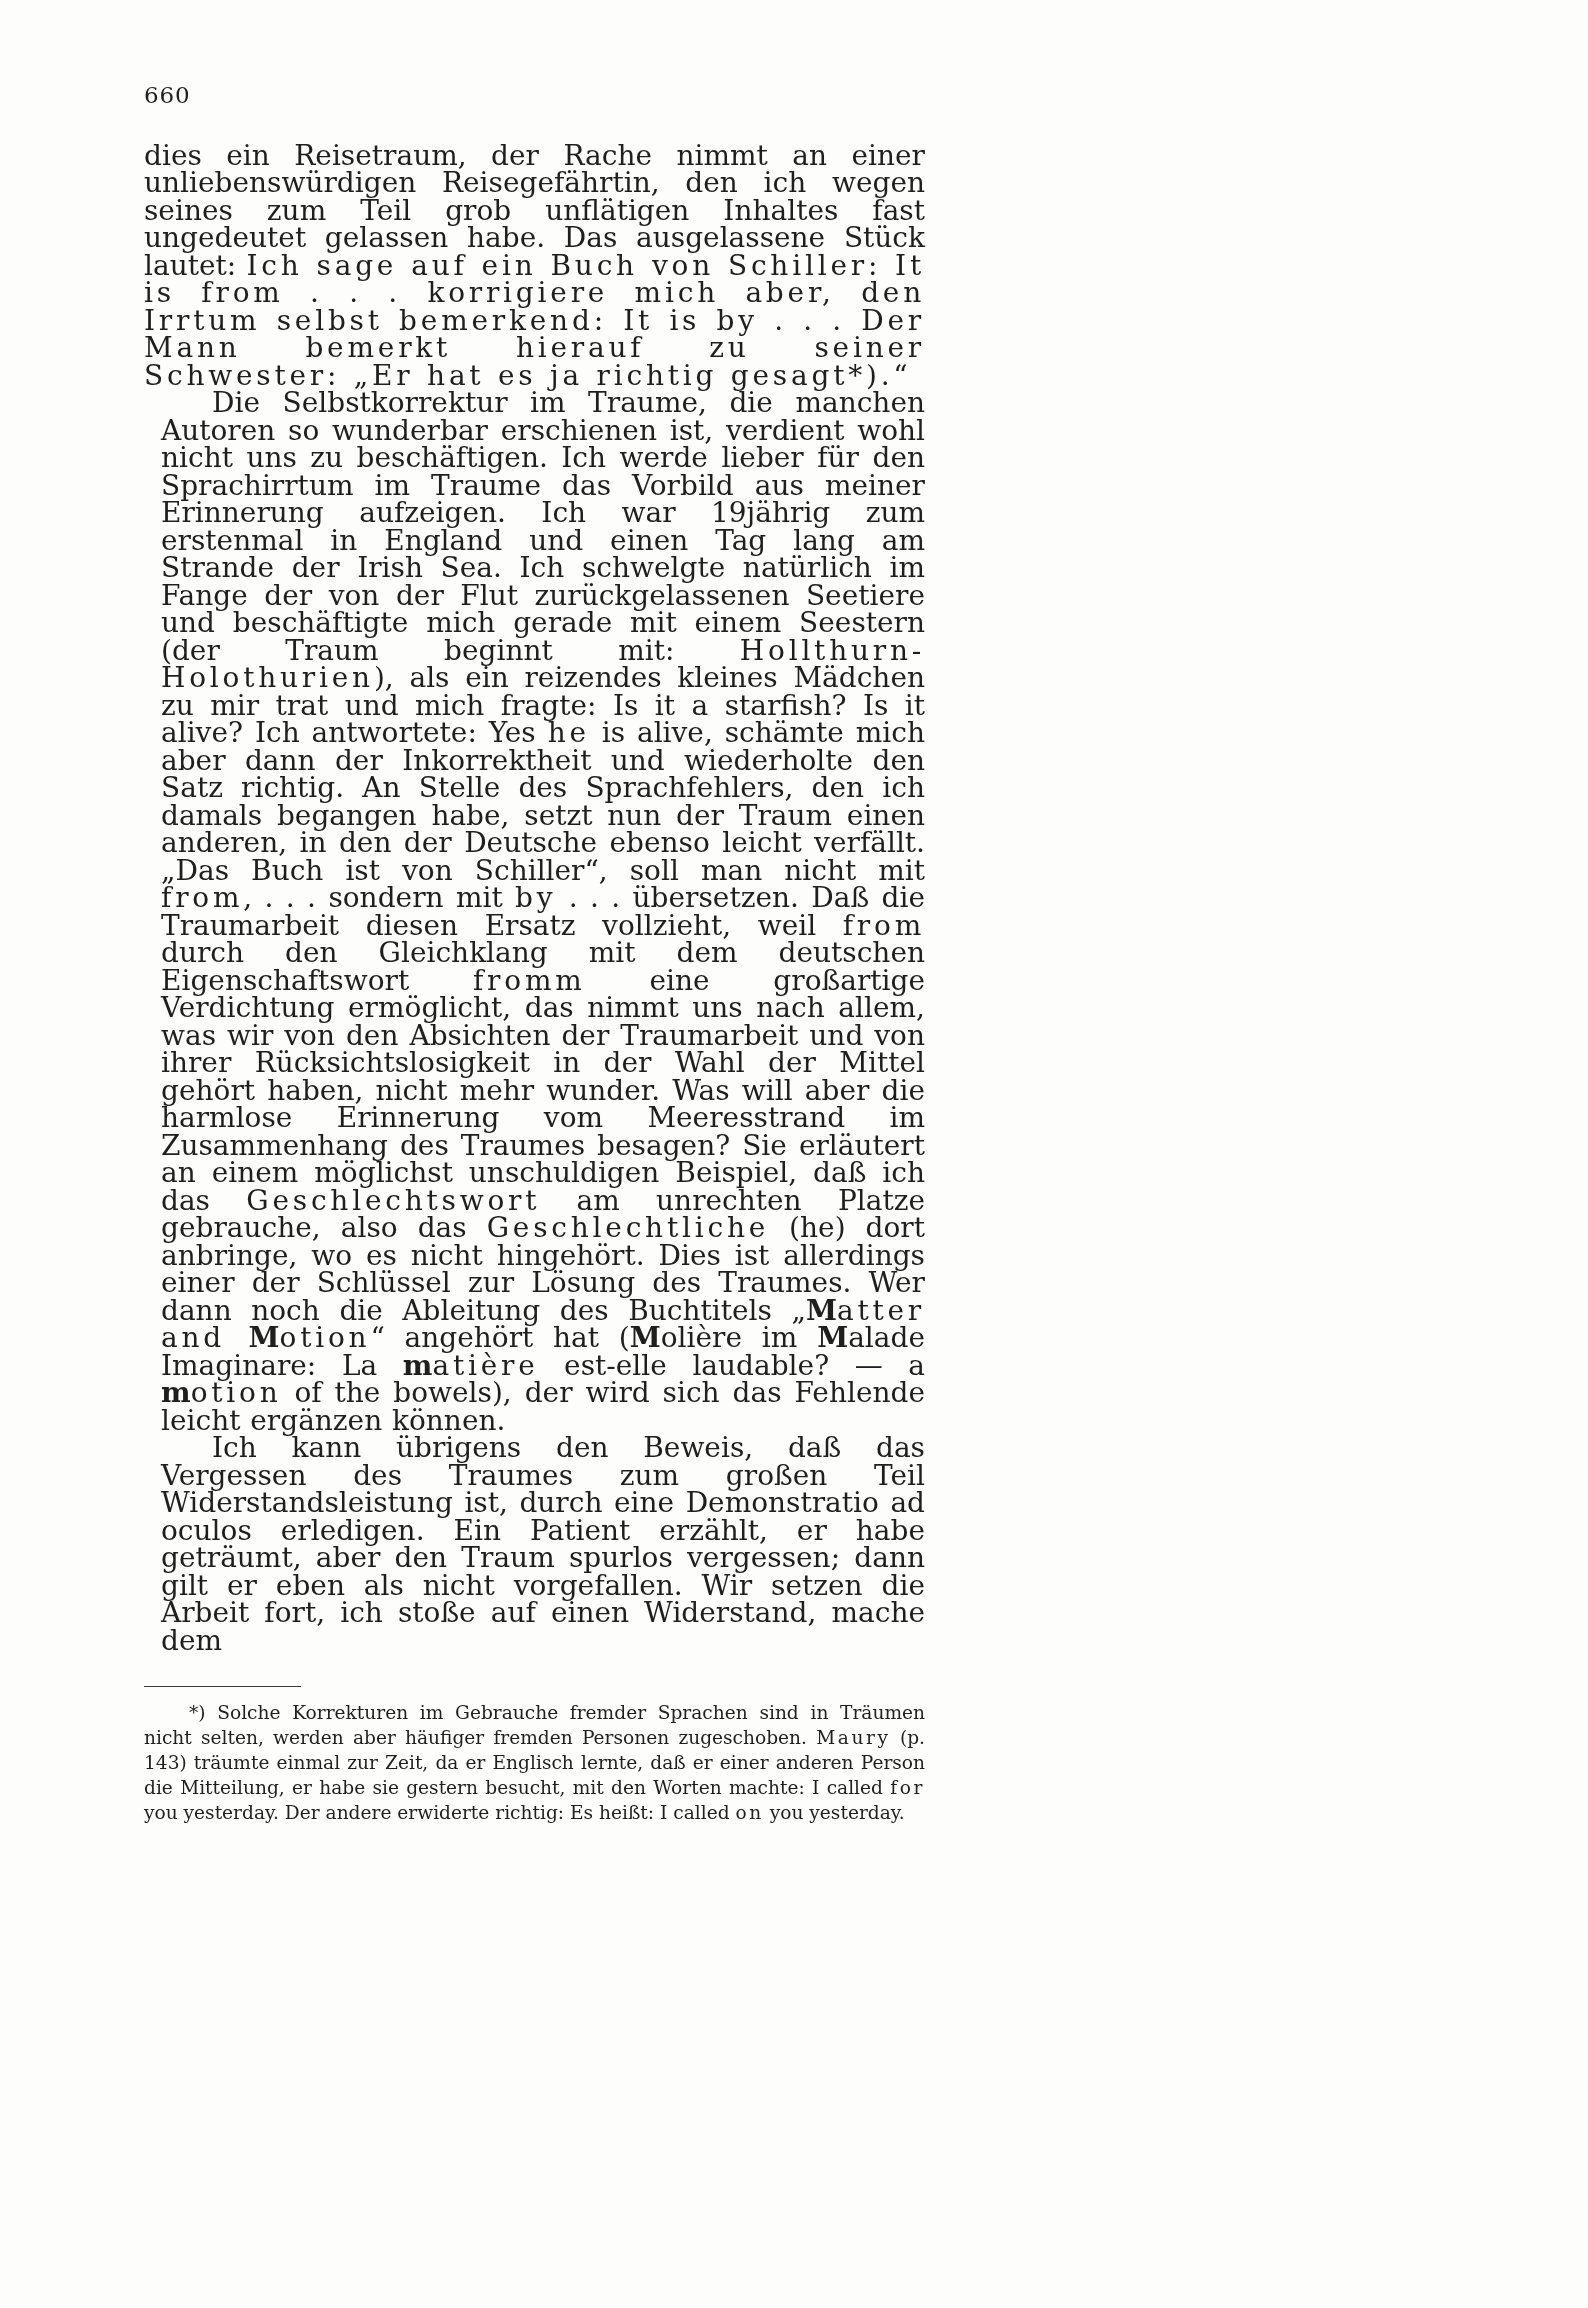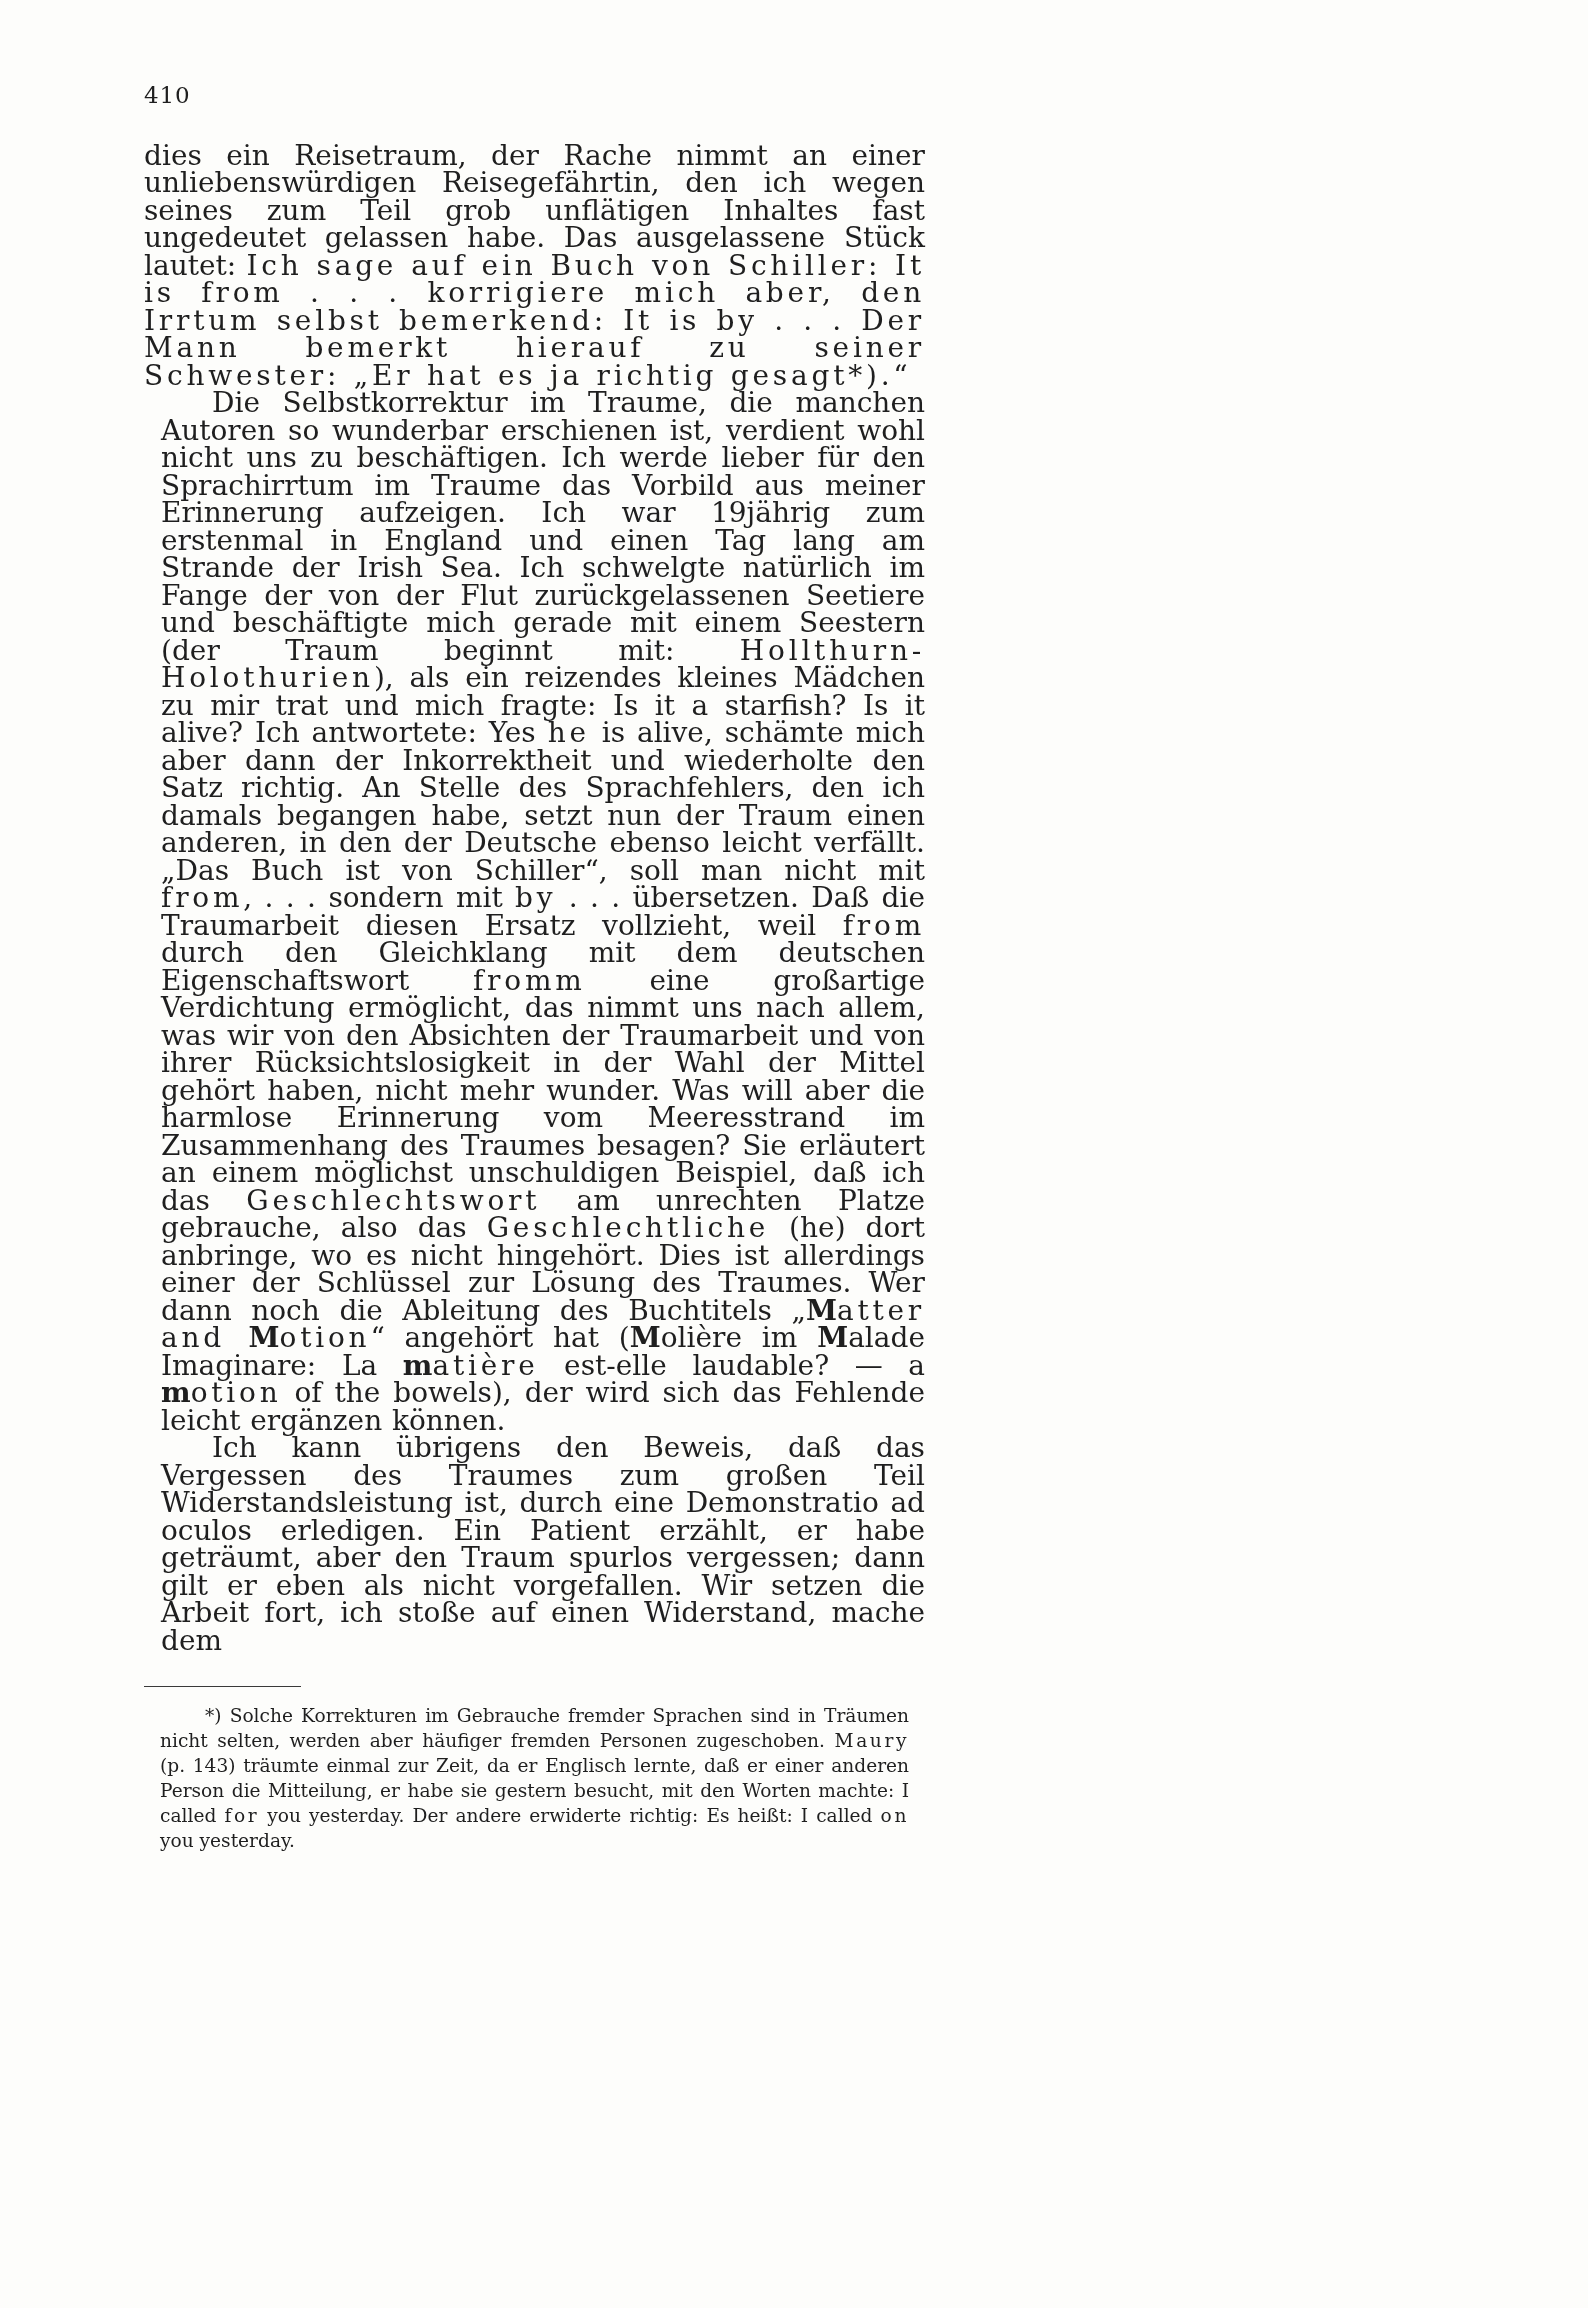--- a/index.html
+++ b/index.html
@@ -59,36 +59,36 @@
   .rn{ }
   .rg{ letter-spacing:0.135em; }           
   .rb{ font-weight:bold; }                 
   .fnrule{
     width:157px;
     border-top:1.9px solid #3a3a3a;
     margin-top:32px;
     margin-bottom:13px;
   }
   .footnote{
-    margin:16px;
+    margin:0;
     font-size:18.6px;
     line-height:25px;
     text-align:justify;
     text-indent:45px;
   }
   .footnote .rg{ letter-spacing:0.14em; }
 </style>
 </head>
 <body>
 
 <div class="page">
   <div class="text-block">
 
     <div class="header-row">
-      <span class="pagenum">410</span>
+      <span class="pagenum">660</span>
     </div>
 
     <p class="para"><span class="rn">dies ein Reisetraum, der Rache nimmt an einer unliebenswürdigen Reisegefährtin, den ich wegen seines zum Teil grob unflätigen Inhaltes fast ungedeutet gelassen habe. Das ausgelassene Stück lautet: </span><span class="rg">Ich sage auf ein Buch von Schiller: It is from . . . korrigiere mich aber, den Irrtum selbst bemerkend: It is by . . . Der Mann bemerkt hierauf zu seiner Schwester: „Er hat es ja richtig gesagt*).“</span></p>
 
     <p class="para indent"><span class="rn">Die Selbstkorrektur im Traume, die manchen Autoren so wunderbar erschienen ist, verdient wohl nicht uns zu beschäftigen. Ich werde lieber für den Sprachirrtum im Traume das Vorbild aus meiner Erinnerung aufzeigen. Ich war 19jährig zum erstenmal in England und einen Tag lang am Strande der Irish Sea. Ich schwelgte natürlich im Fange der von der Flut zurückgelassenen Seetiere und beschäftigte mich gerade mit einem Seestern (der Traum beginnt mit: </span><span class="rg">Hollthurn-Holothurien</span><span class="rn">), als ein reizendes kleines Mädchen zu mir trat und mich fragte: Is it a starfish? Is it alive? Ich antwortete: Yes </span><span class="rg">he</span><span class="rn"> is alive, schämte mich aber dann der Inkorrektheit und wiederholte den Satz richtig. An Stelle des Sprachfehlers, den ich damals begangen habe, setzt nun der Traum einen anderen, in den der Deutsche ebenso leicht verfällt. „Das Buch ist von Schiller“, soll man nicht mit </span><span class="rg">from</span><span class="rn">, . . . sondern mit </span><span class="rg">by</span><span class="rn"> . . . übersetzen. Daß die Traumarbeit diesen Ersatz vollzieht, weil </span><span class="rg">from</span><span class="rn"> durch den Gleichklang mit dem deutschen Eigenschaftswort </span><span class="rg">fromm</span><span class="rn"> eine großartige Verdichtung ermöglicht, das nimmt uns nach allem, was wir von den Absichten der Traumarbeit und von ihrer Rücksichtslosigkeit in der Wahl der Mittel gehört haben, nicht mehr wunder. Was will aber die harmlose Erinnerung vom Meeresstrand im Zusammenhang des Traumes besagen? Sie erläutert an einem möglichst unschuldigen Beispiel, daß ich das </span><span class="rg">Geschlechtswort</span><span class="rn"> am unrechten Platze gebrauche, also das </span><span class="rg">Geschlechtliche</span><span class="rn"> (he) dort anbringe, wo es nicht hingehört. Dies ist allerdings einer der Schlüssel zur Lösung des Traumes. Wer dann noch die Ableitung des Buchtitels „</span><span class="rb">M</span><span class="rg">atter and </span><span class="rb">M</span><span class="rg">otion</span><span class="rn">“ angehört hat (</span><span class="rb">M</span><span class="rn">olière im </span><span class="rb">M</span><span class="rn">alade Imaginare: La </span><span class="rb">m</span><span class="rg">atière</span><span class="rn"> est-elle laudable? — a </span><span class="rb">m</span><span class="rg">otion</span><span class="rn"> of the bowels), der wird sich das Fehlende leicht ergänzen können.</span></p>
 
     <p class="para indent"><span class="rn">Ich kann übrigens den Beweis, daß das Vergessen des Traumes zum großen Teil Widerstandsleistung ist, durch eine Demonstratio ad oculos erledigen. Ein Patient erzählt, er habe geträumt, aber den Traum spurlos vergessen; dann gilt er eben als nicht vorgefallen. Wir setzen die Arbeit fort, ich stoße auf einen Widerstand, mache dem</span></p>
 
     <div class="fnrule"></div>
 

